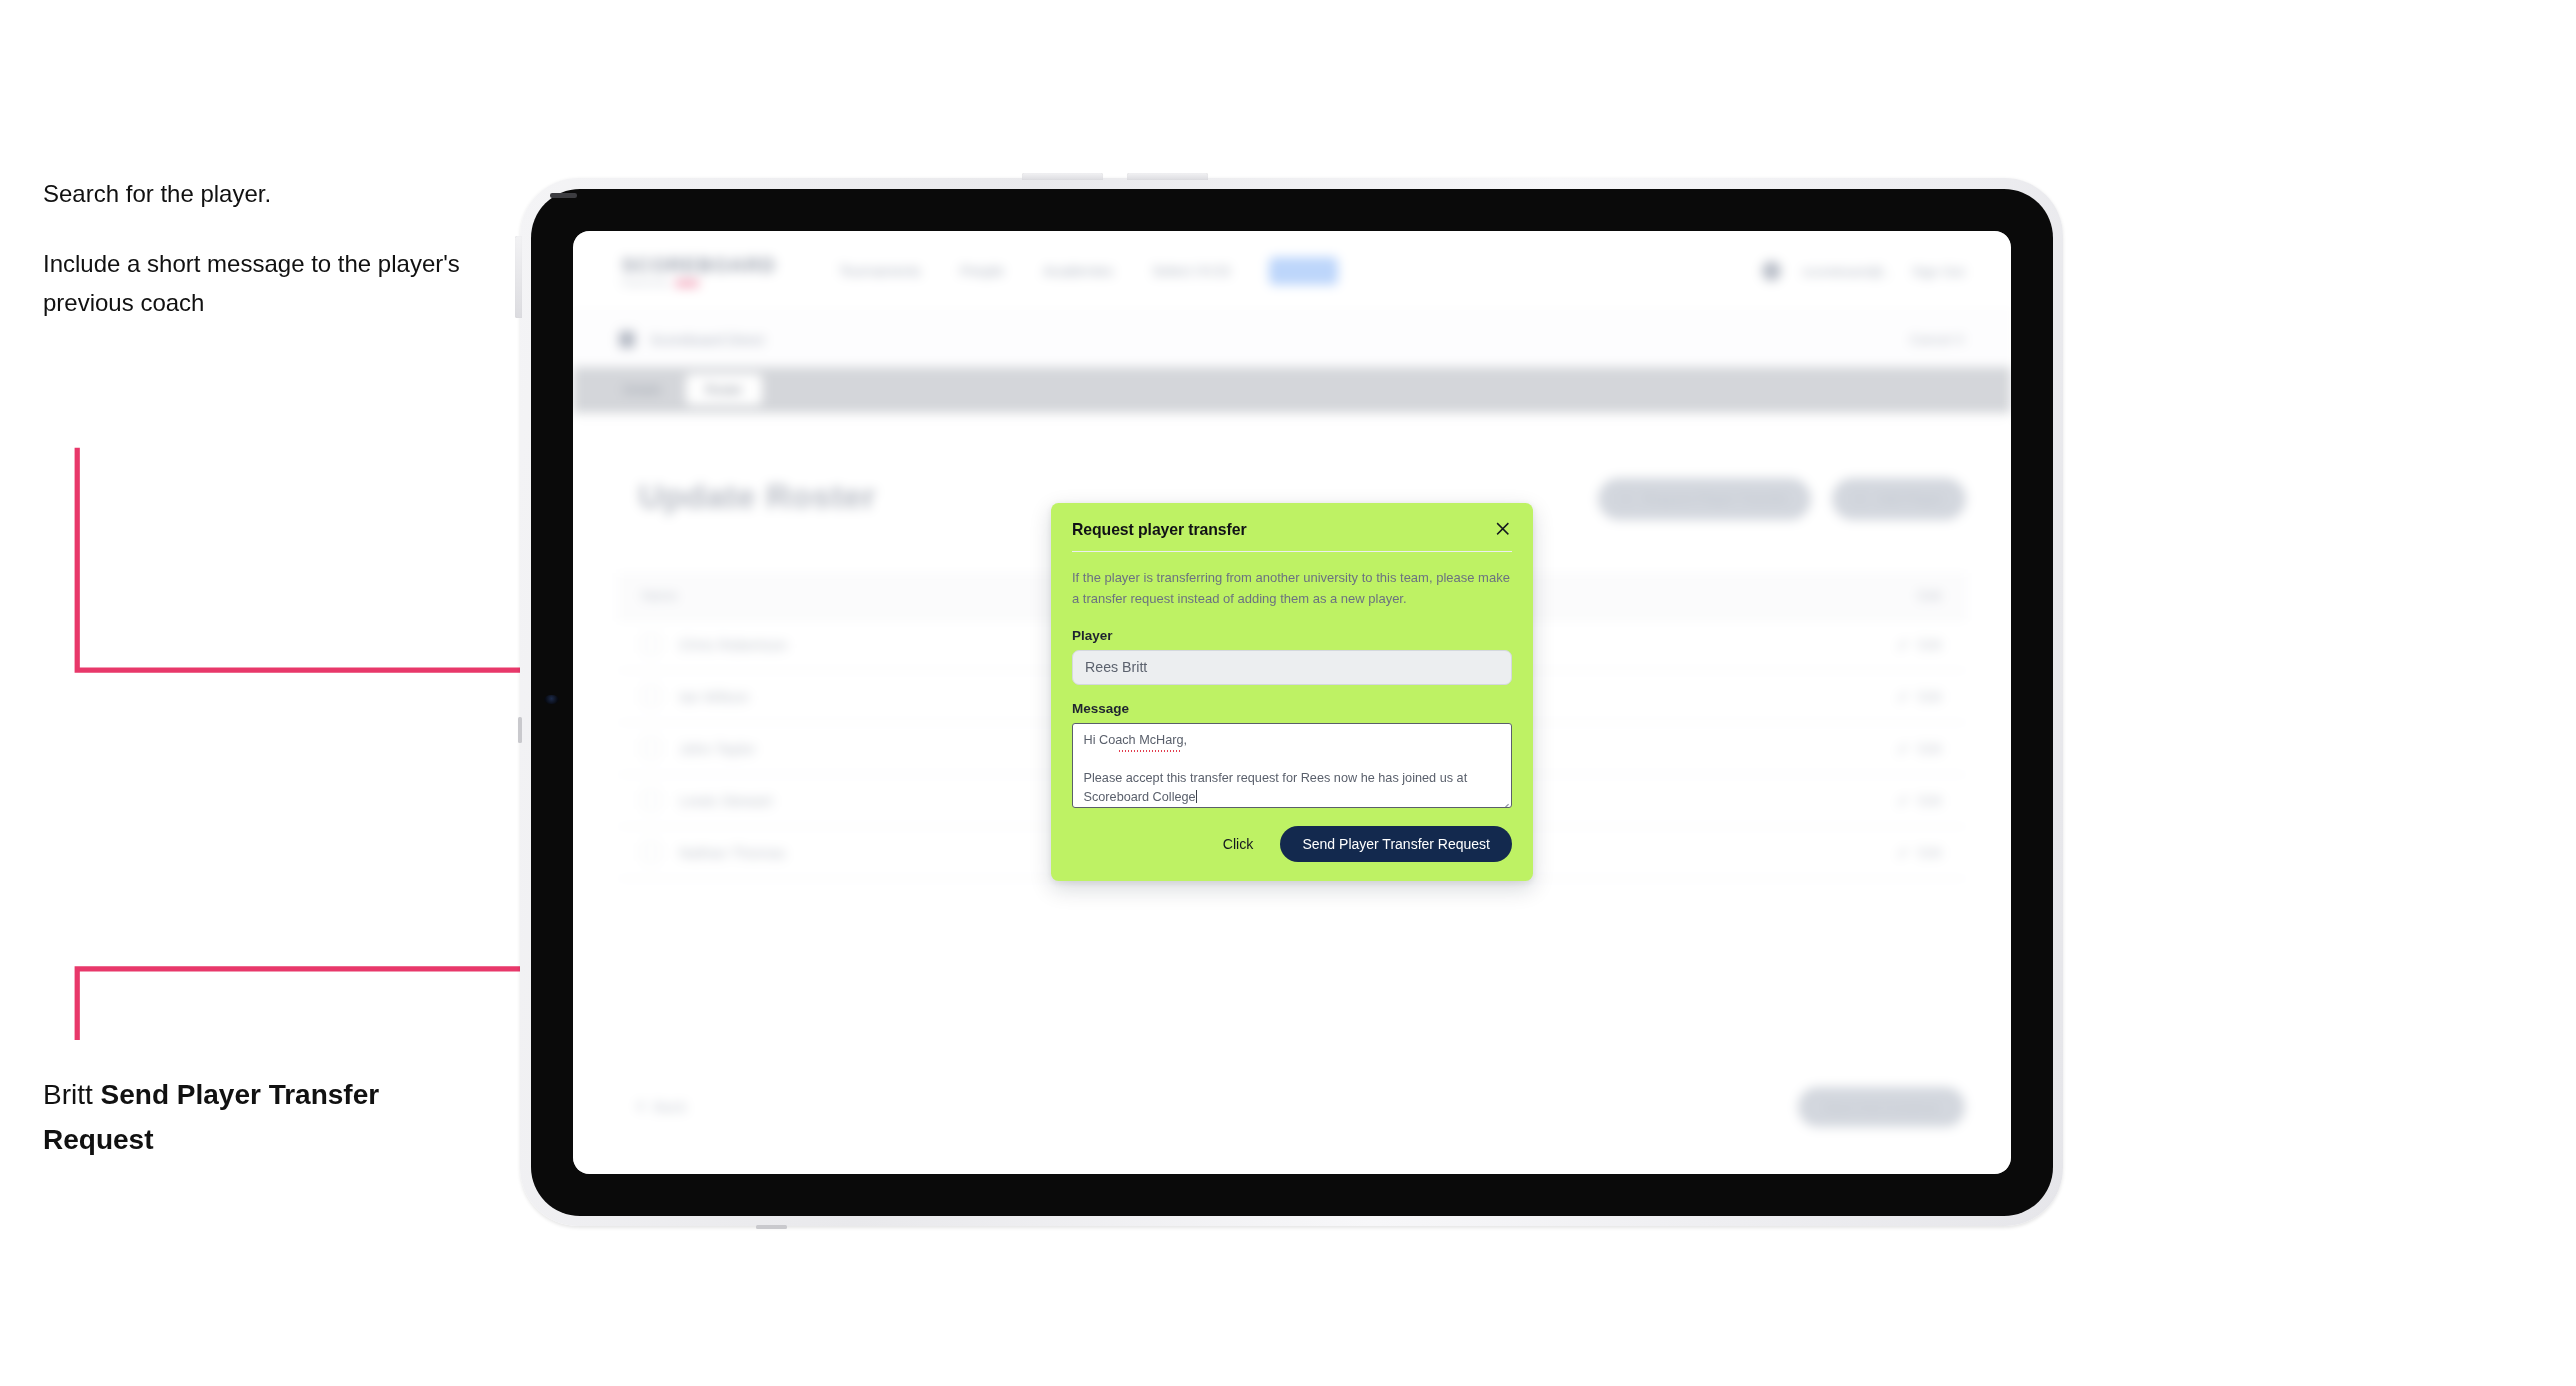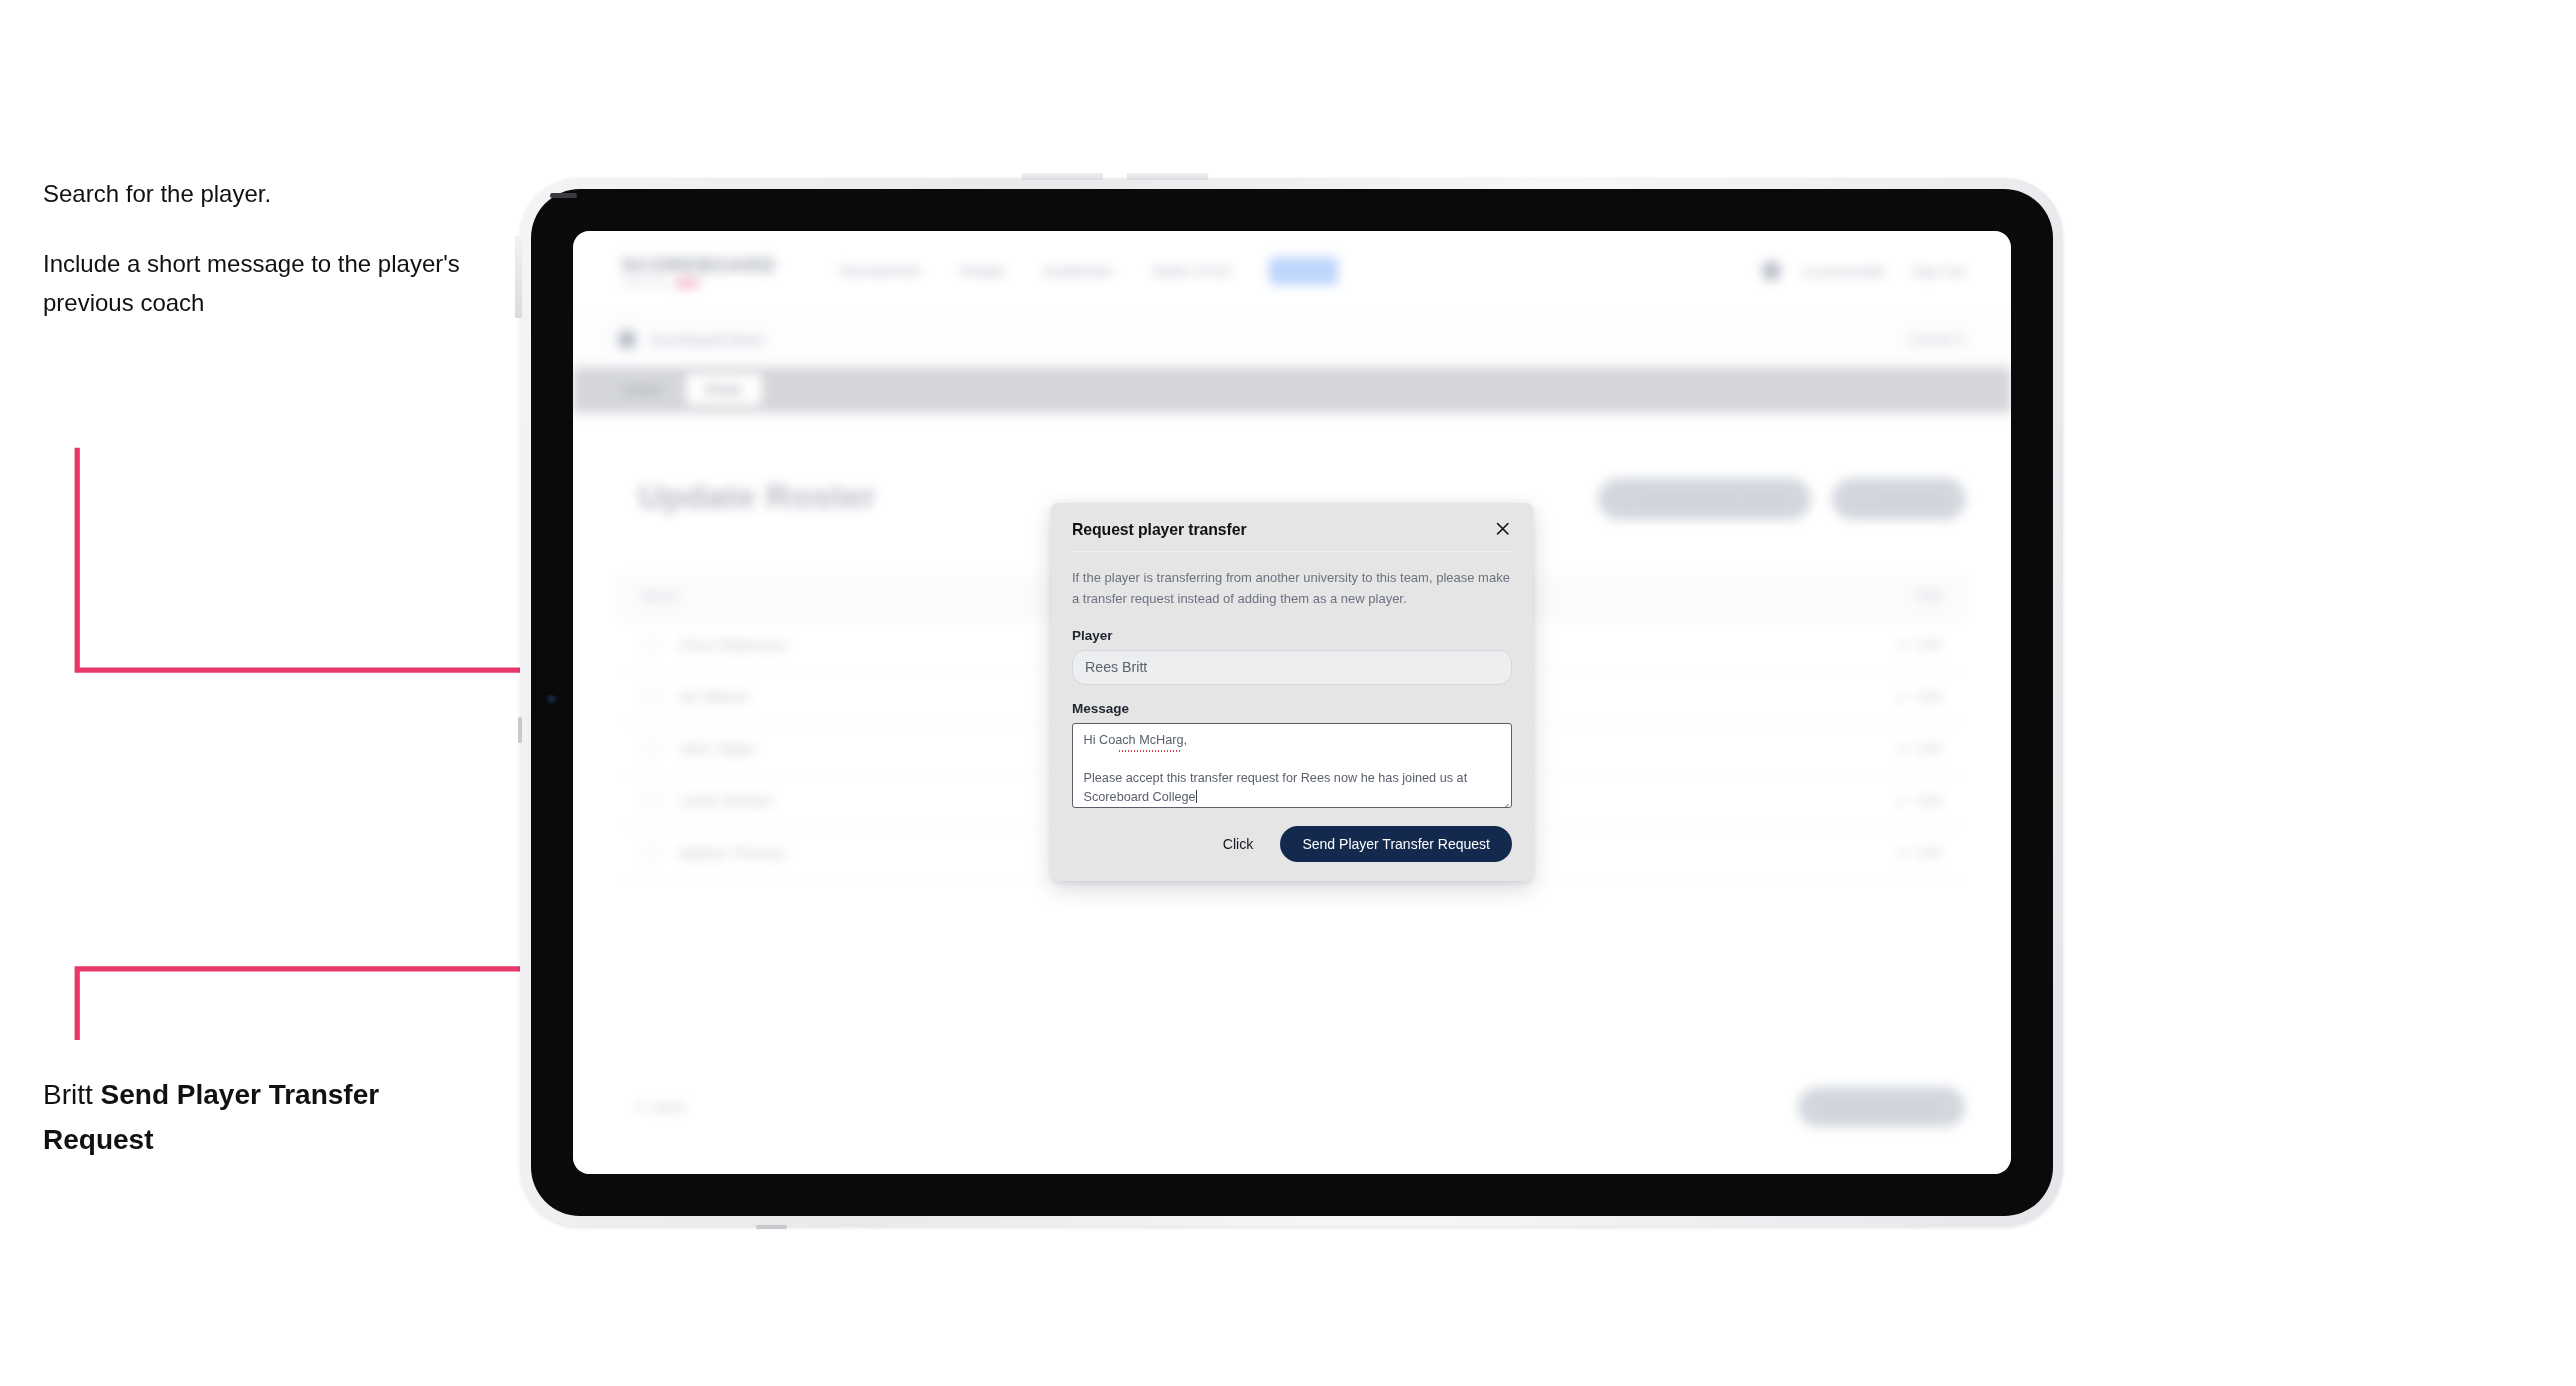--- a/index.html
+++ b/index.html
@@ -92,36 +92,36 @@
   .pencil { width: 12px; height: 12px; background:#c9ccd4; clip-path: polygon(0% 100%, 18% 72%, 72% 18%, 86% 32%, 32% 86%); }
 
   .app-foot { position:absolute; left:0; right:0; bottom: 0; height: 112px; }
   .back-link { position:absolute; left: 66px; top: 36px; font-size: 15px; color:#c8ccd4; display:flex; align-items:center; gap:7.5px; }
   .chev { width:7.5px; height:7.5px; border-left:2.2px solid #c8ccd4; border-bottom:2.2px solid #c8ccd4; transform: rotate(45deg); }
   .foot-btn { position:absolute; right: 46px; top: 25.5px; background:#d3d7de; color:#c3c7cf; border-radius:21px; height:40px; display:flex; align-items:center; padding:0 25.5px; font-size:13.5px; }
 
   
   .modal {
     position: absolute; left: 1051px; top: 503px; width: 482px;
-    background: #e5e5e5; border-radius: 7.5px;
+    background: #bef264; border-radius: 7.5px;
     box-shadow: 0 7.5px 22.5px rgba(15,23,42,.16), 0 1.5px 6px rgba(15,23,42,.08);
     padding: 0 21px 19.5px 21px;
   }
   .modal-hd { display:flex; align-items:flex-start; justify-content:space-between;
               padding: 16.5px 0 11.2px 0; border-bottom: 0.7px solid #eceef1; }
   .modal-title { font-size: 17px; font-weight: 800; color:#111216;
                  font-family:"Liberation Sans Narrow","Liberation Sans",sans-serif;
                  letter-spacing:-0.1px; transform: scaleX(.93); transform-origin: left center; }
   .modal-close { width: 19.5px; height: 19.5px; cursor:pointer; flex:0 0 auto; margin-top:-0.7px; }
   .modal-close svg { display:block; }
   .modal-desc { font-size: 13px; line-height: 1.62; color: #6b7280; padding: 15px 0 3px 0; }
   .field-label { font-size: 13.5px; font-weight: 700; color:#1f2430; margin: 16.5px 0 6.7px 0; }
   .player-input {
     width: 100%; height: 35px; background: #eceef0; border: 0.7px solid #d4d8de;
-    border-radius: 13px; padding: 0 12px; font-size: 14.2px; color: #5c626e;
+    border-radius: 7px; padding: 0 12px; font-size: 14.2px; color: #5c626e;
     font-family: "Liberation Sans", sans-serif; display:flex; align-items:center;
   }
   .msg-box {
     width: 100%; height: 85px; background:#ffffff; border: 1.1px solid #5a5f6a;
     border-radius: 3px; padding: 6.7px 10.5px; font-size: 12.7px; line-height: 1.55;
     color: #595f6b; position: relative; overflow: hidden;
   }
   .msg-l1 { position:relative; display:inline-block;text-align:center; }
   .sp-underline { position:absolute; left: 34px; right: 6.7px; bottom: -1.5px; height: 2.2px;
     background-image: radial-gradient(circle, #e23c4e 0.8px, transparent 1px);

